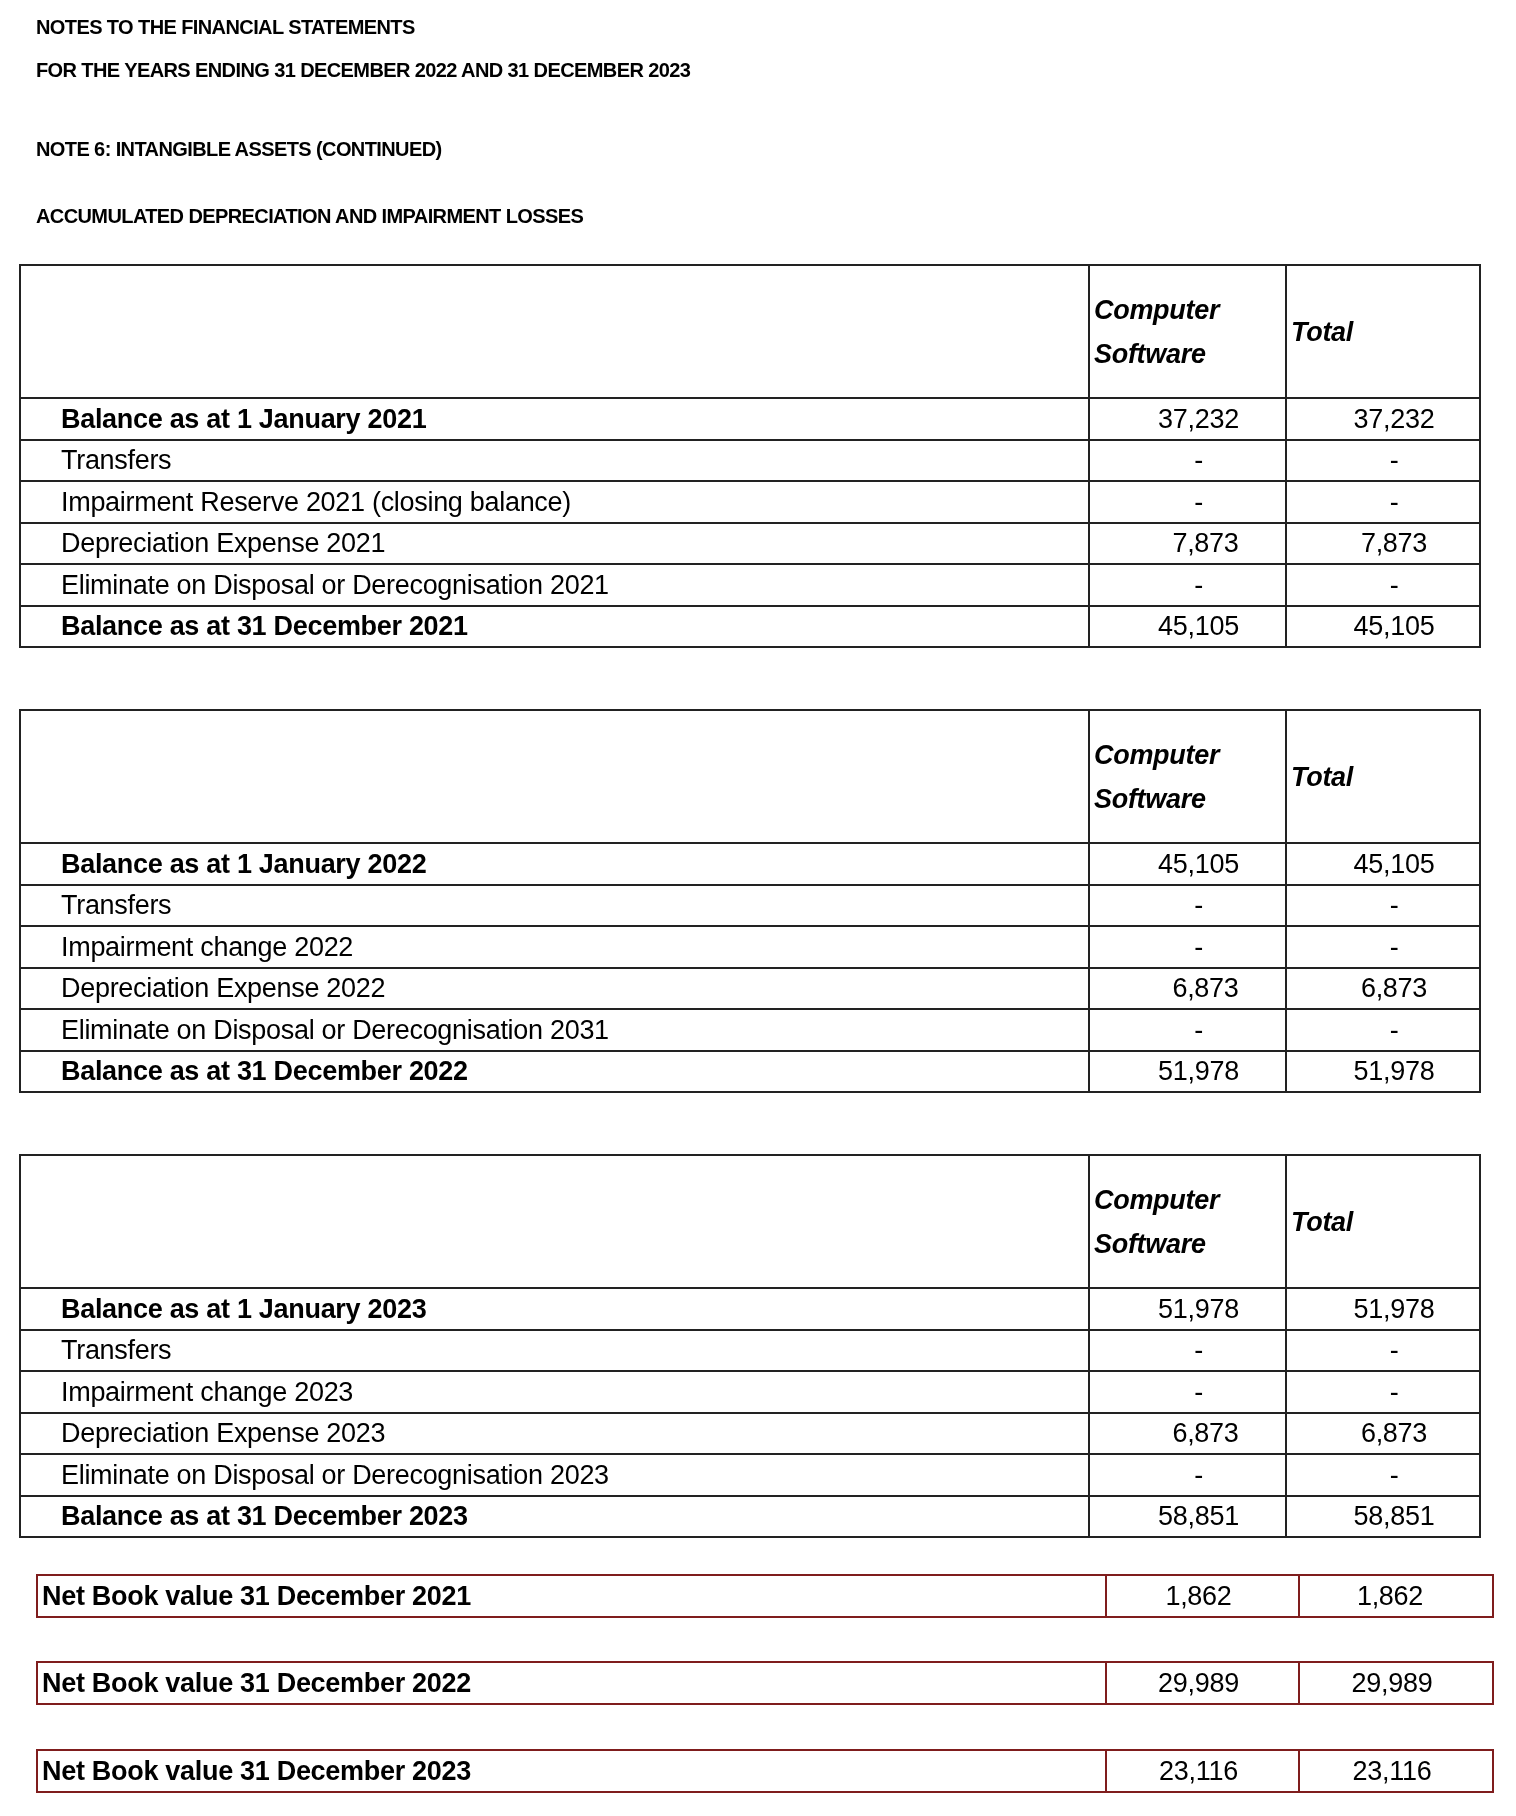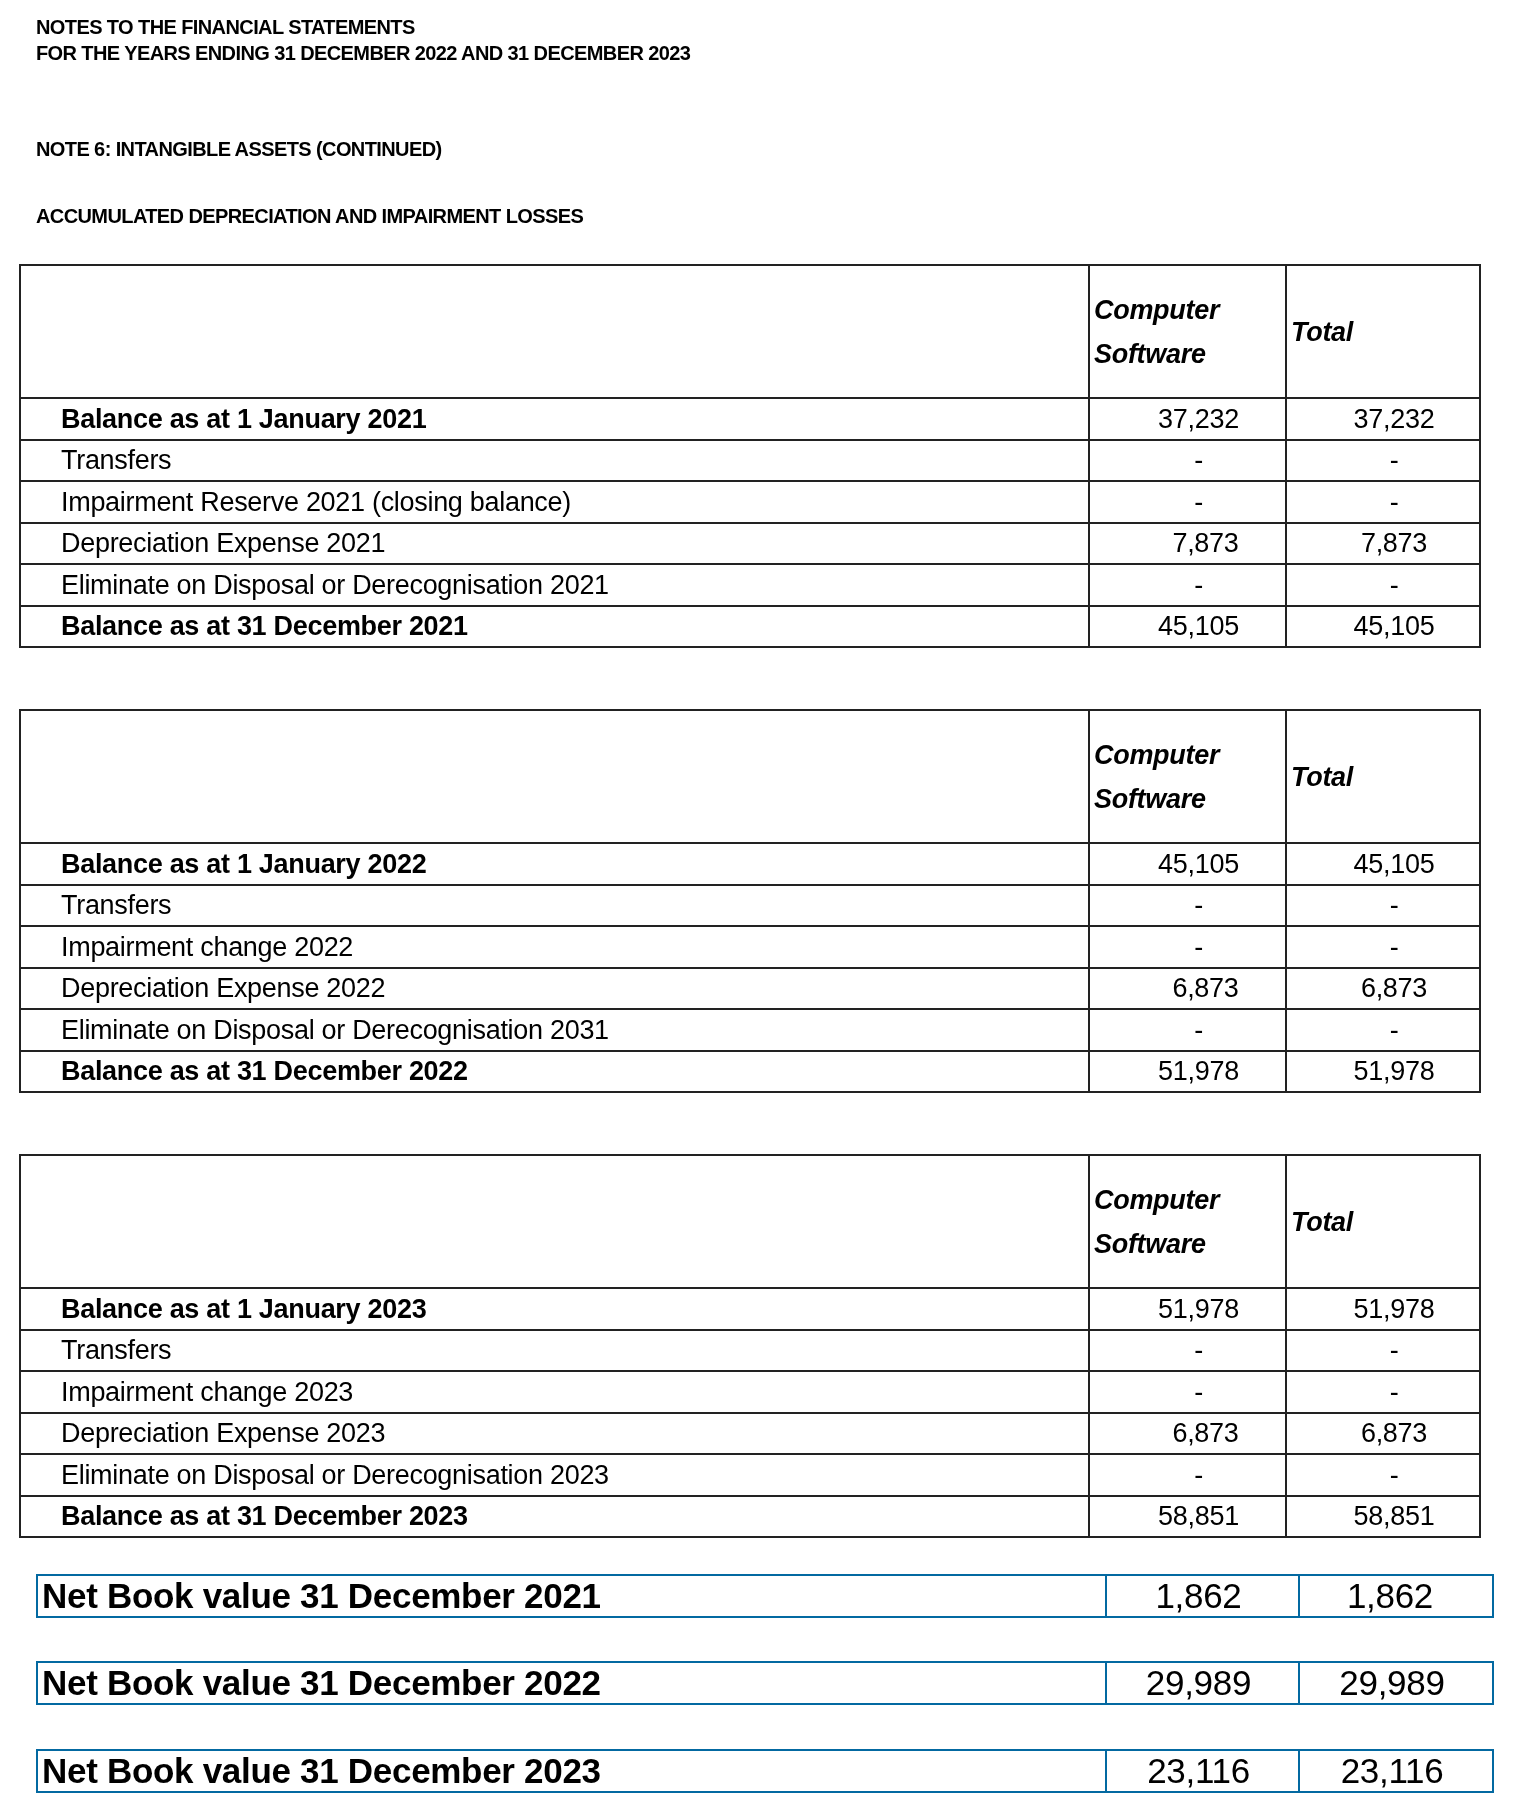--- a/index.html
+++ b/index.html
@@ -26,34 +26,34 @@
   .tbl tr.row td { height: 39.5px; vertical-align: middle; padding-left: 40px; }
   .tbl td.num { text-align: center; padding-right: 18px; }
   .tbl td.lbl { padding-left: 4px; }
   .tbl td.colhead { font-weight: bold; font-style: italic; font-size: 27px; line-height: 44px; padding-left: 4px; }
   .bold { font-weight: bold; }
   .nbv {
     position: absolute; left: 36px; width: 1456px;
     border-collapse: collapse; table-layout: fixed;
   }
   .nbv td {
-    border: 2px solid #0369a1; height: 40px; padding: 0 6px; font-size: 35px;
+    border: 2px solid #7f1d1d; height: 40px; padding: 0 6px; font-size: 27px;
     white-space: nowrap; vertical-align: middle; letter-spacing: -0.3px;
   }
   .nbv col.c0 { width: 1069px; }
   .nbv col.c1 { width: 193px; }
   .nbv col.c2 { width: 194px; }
   .nbv td.num { text-align: center; padding-right: 18px; }
   .nbv td.lbl { font-weight: bold; padding-left: 4px; }
 </style>
 </head>
 <body>
 
 <div class="heading" style="top:12px;">NOTES TO THE FINANCIAL STATEMENTS</div>
-<div class="heading" style="top:38px;">FOR THE YEARS ENDING 31 DECEMBER 2022 AND 31 DECEMBER 2023</div>
+<div class="heading" style="top:55px;">FOR THE YEARS ENDING 31 DECEMBER 2022 AND 31 DECEMBER 2023</div>
 <div class="heading" style="top:134px;">NOTE 6: INTANGIBLE ASSETS (CONTINUED)</div>
 <div class="heading" style="top:201px;">ACCUMULATED DEPRECIATION AND IMPAIRMENT LOSSES</div>
 
 <table class="tbl" style="top:239px;">
   <colgroup>
       <col class="c0">
       <col class="c1">
       <col class="c2">
     </colgroup>
   <tbody>

